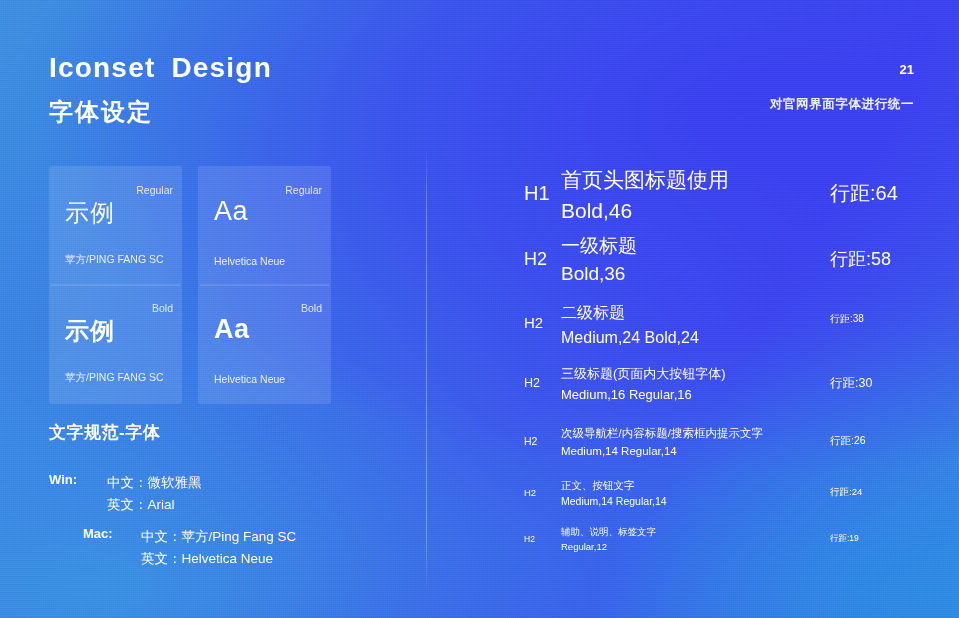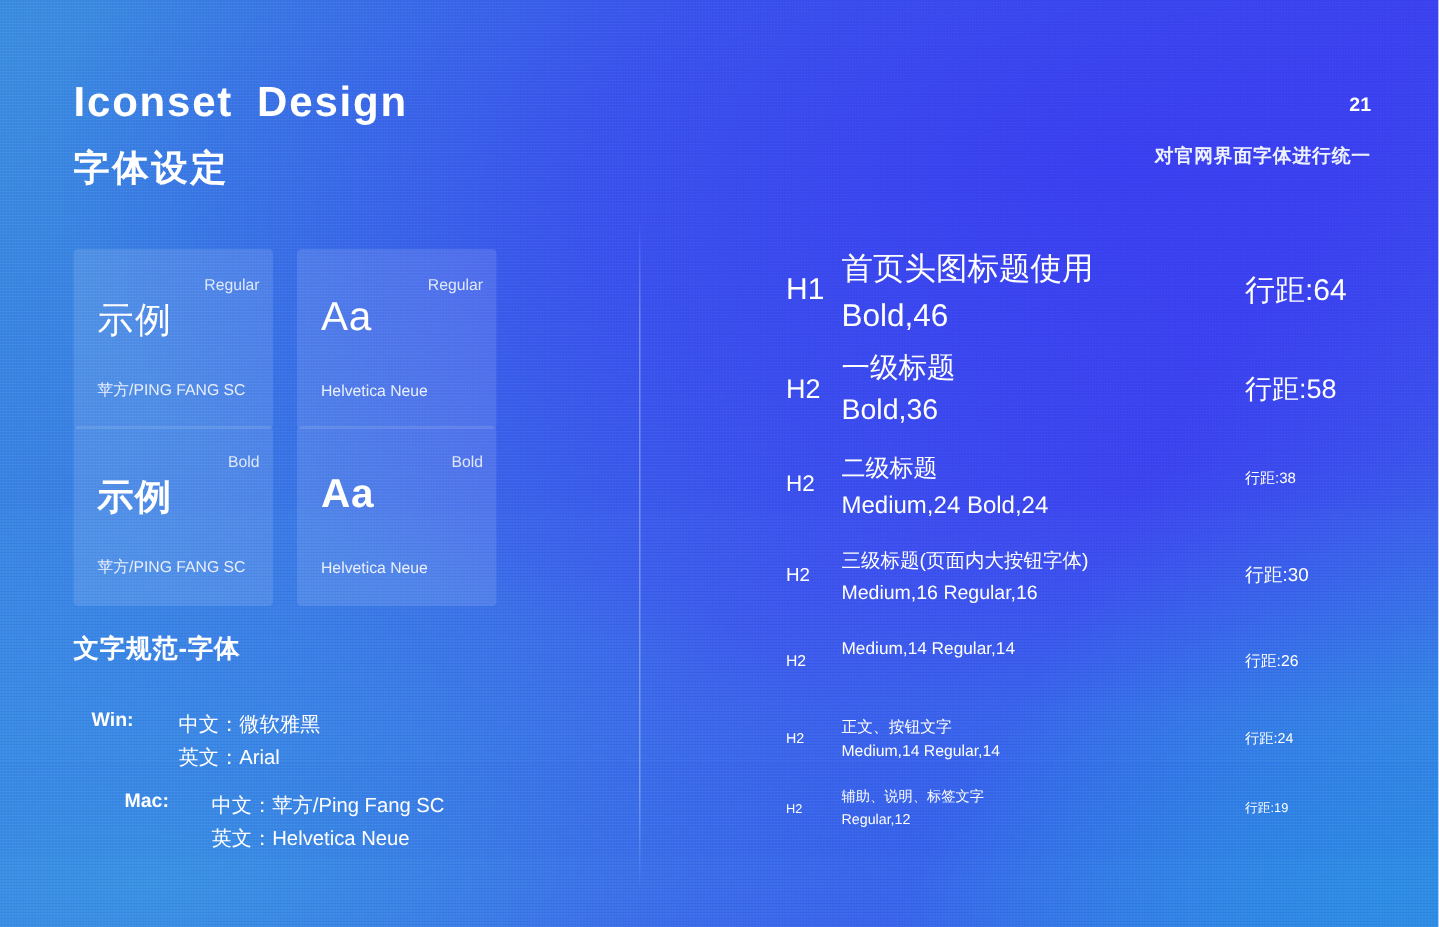--- a/index.html
+++ b/index.html
@@ -81,21 +81,21 @@
   #card-0 { left:49px;  top:166px; }
   #card-1 { left:198px; top:166px; }
   #card-2 { left:49px;  top:284px; }
   #card-3 { left:198px; top:284px; }
 
   #spec-title {
     position:absolute; left:49px; top:421px;
     font-size:17px; font-weight:700; color:#ffffff; letter-spacing:.5px;
   }
   .spec-group { position:absolute; left:49px; }
-  #spec-group-0 { top:472px;margin-left:12px; }
+  #spec-group-0 { top:472px; }
   #spec-group-1 { top:526px;margin-left:34px; }
   .spec-group .os {
     position:absolute; left:0; top:0; width:58px;
     font-size:13px; font-weight:700; color:#ffffff;
   }
   .spec-group .lines { margin-left:58px; }
   .spec-group .line {
     font-size:13.5px; color:#ffffff; line-height:22px; white-space:nowrap;
   }
 
@@ -248,20 +248,21 @@
       <div class="body">
         <div class="desc">三级标题(页面内大按钮字体)</div>
         <div class="spec">Medium,16  Regular,16</div>
       </div>
       <span class="lead">行距:30</span>
     </div>
 
     <div class="hrow" id="hrow-4">
       <span class="tag">H2</span>
       <div class="body">
+        <div class="desc">次级导航栏/内容标题/搜索框内提示文字</div>
         <div class="spec">Medium,14   Regular,14</div>
       </div>
       <span class="lead">行距:26</span>
     </div>
 
     <div class="hrow" id="hrow-5">
       <span class="tag">H2</span>
       <div class="body">
         <div class="desc">正文、按钮文字</div>
         <div class="spec">Medium,14  Regular,14</div>

